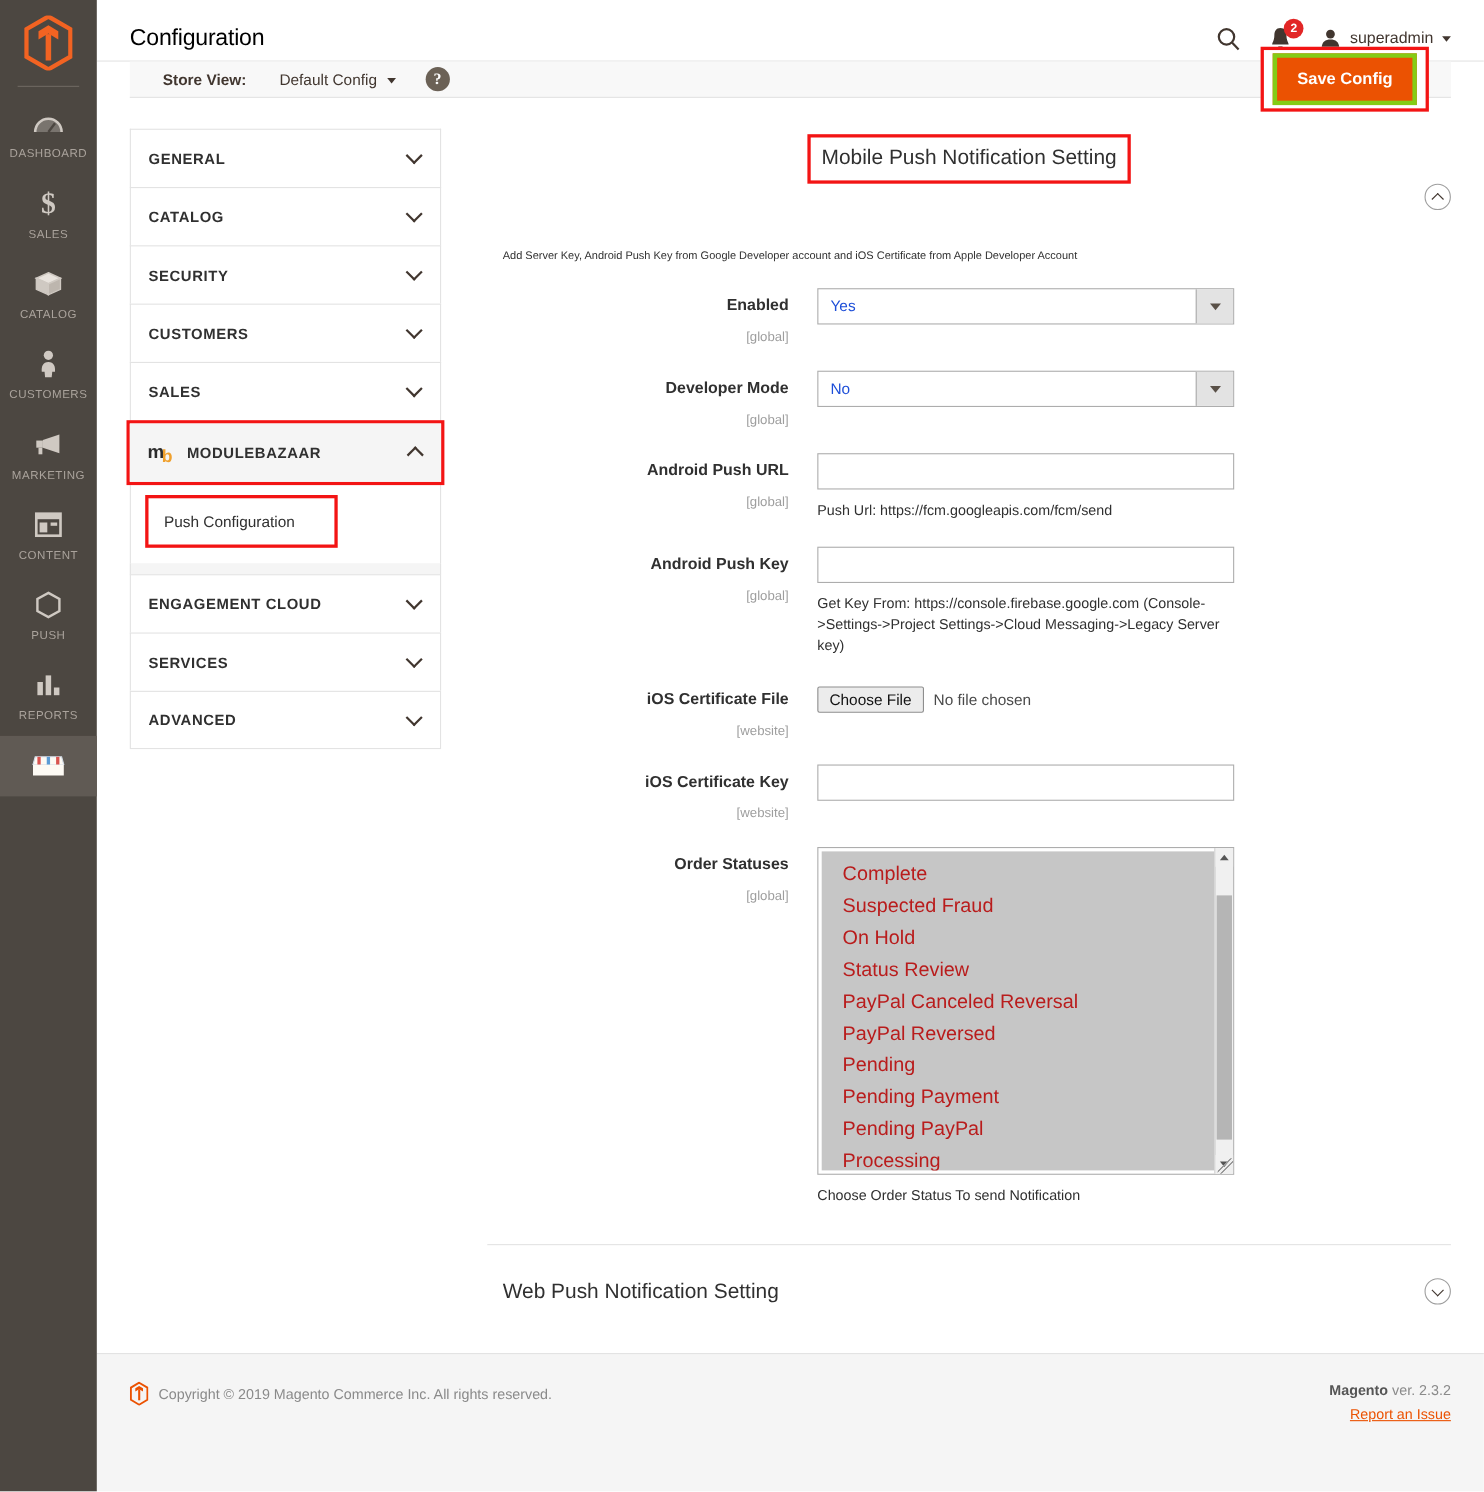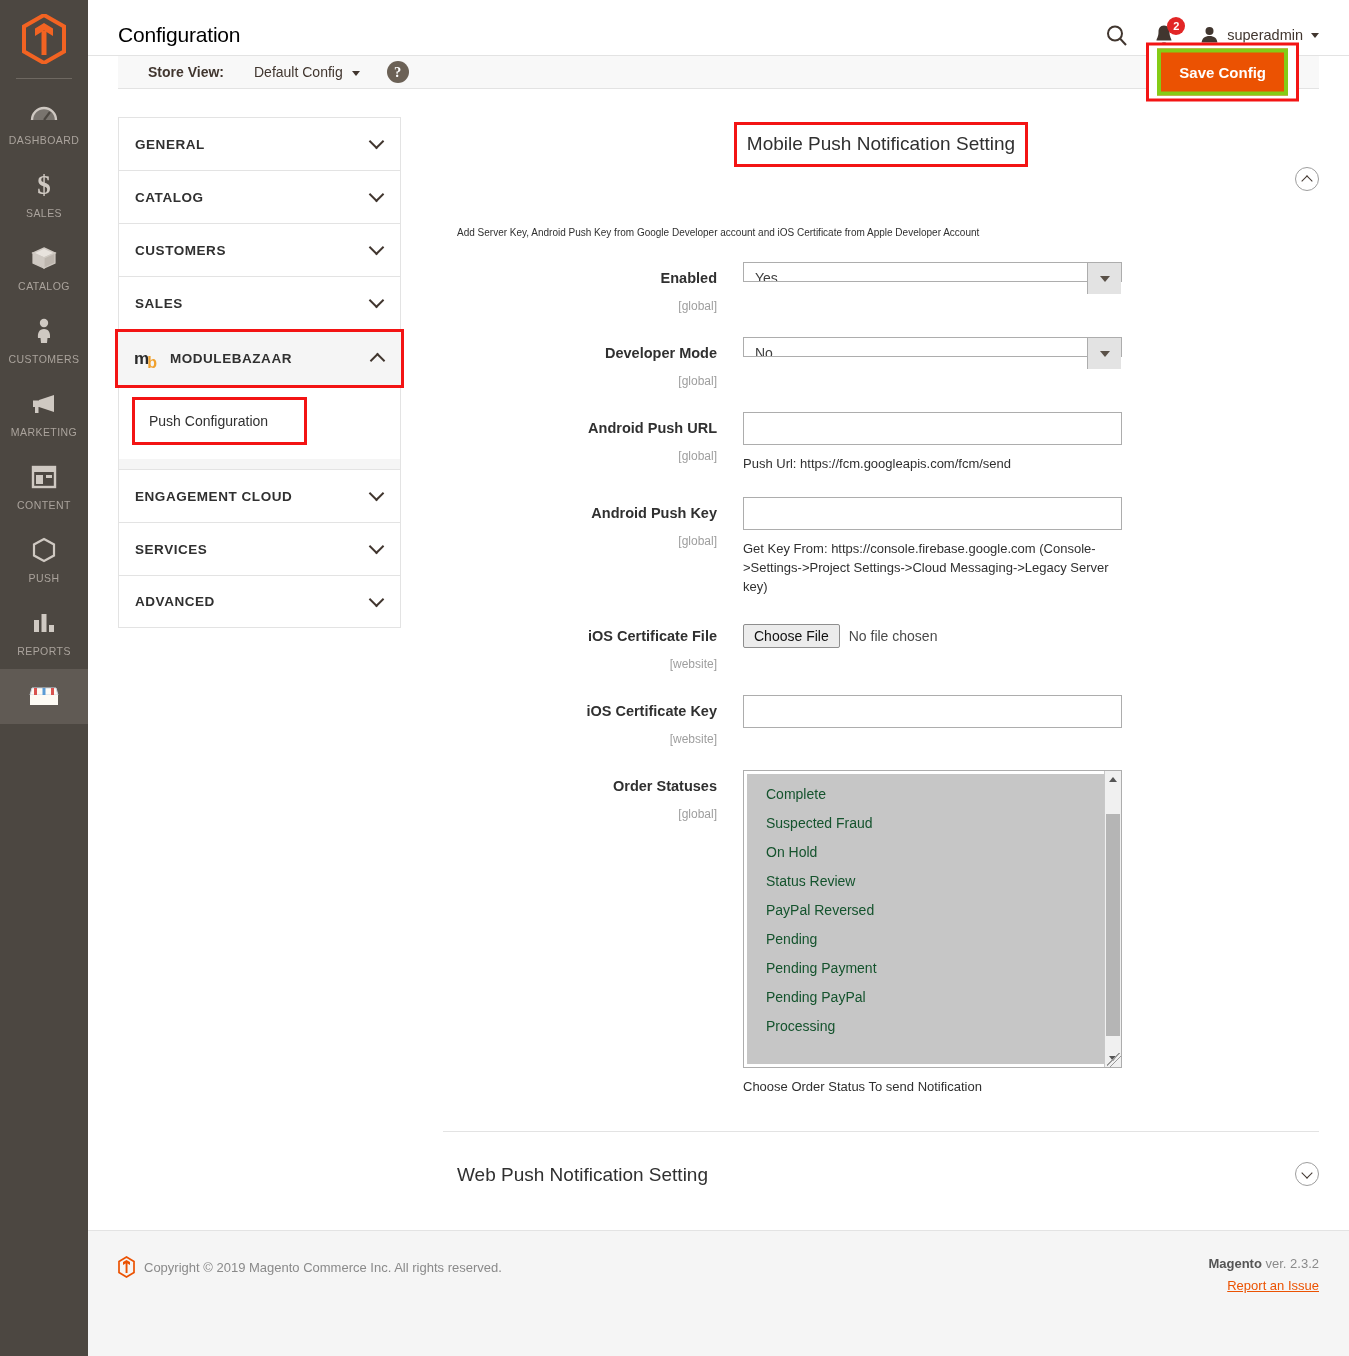--- a/index.html
+++ b/index.html
@@ -148,22 +148,22 @@
     width: 300px; flex: 0 0 300px; text-align: right; padding-right: 26px;
     padding-top: 7px;
   }
   .f-label .ftxt { font-size: 14.5px; font-weight: 700; color: #303030;
                    display: block; line-height: 18px; }
   .f-label .fscope { font-size: 12px; color: #9e9e9e; display: block;
                      margin-top: 12px; }
   .f-ctrl { flex: 1; min-width: 0; }
   .selwrap { position: relative; width: 379px; }
   .sel {
-    width: 379px; height: 20px; border: 1px solid #adadad; background: #fff;
-    font-size: 14px; color: #404040; padding: 0 44px 0 11px; line-height: 31px;
+    width: 379px; height: 33px; border: 1px solid #adadad; background: #fff;
+    font-size: 14px; color: #1d4ed8; padding: 0 44px 0 11px; line-height: 31px;
     -webkit-appearance: none; appearance: none; cursor: pointer;
     font-family: "Liberation Sans", sans-serif;
   }
   .sel-arrow {
     position: absolute; right: 1px; top: 1px; width: 34px; height: 31px;
     background: #e3e3e3; border-left: 1px solid #adadad;
     display: flex; align-items: center; justify-content: center;
     pointer-events: none;
   }
   .sel-arrow i { width: 0; height: 0; border-left: 5px solid transparent;
@@ -181,21 +181,21 @@
     color: #111; padding: 3px 10px; cursor: pointer; border-radius: 2px;
     font-family: "Liberation Sans", sans-serif;
   }
   .fnone { font-size: 14px; color: #4a4a4a; }
 
   
   .ms-wrap { width: 379px; border: 1px solid #adadad; background: #fff;
              position: relative; display: flex; }
   .ms-list { flex: 1; background: #c6c6c6; padding: 6px 0 6px 0;
              height: 290px; overflow: hidden; margin: 3px 0 3px 3px; }
-  .ms-opt { font-size: 14px; color: #14532d; padding: 5px 0 5px 19px;
+  .ms-opt { font-size: 18px; color: #b91c1c; padding: 5px 0 5px 19px;
             line-height: 19px; cursor: pointer; }
   .ms-sb { width: 17px; flex: 0 0 17px; background: #f0f0f0;
            border-left: 1px solid #c8c8c8; display: flex;
            flex-direction: column; }
   .sb-arrow { height: 17px; display: flex; align-items: center;
               justify-content: center; background: #f0f0f0; }
   .sb-arrow i { width: 0; height: 0; border-left: 4px solid transparent;
                 border-right: 4px solid transparent; }
   .sb-arrow.up i { border-bottom: 5px solid #555; }
   .sb-arrow.dn i { border-top: 5px solid #555; }
@@ -379,20 +379,24 @@
       <div class="confnav">
         <div class="cn-item">
           <span class="cn-title">GENERAL</span>
           <span class="chev"></span>
         </div>
         <div class="cn-item">
           <span class="cn-title">CATALOG</span>
           <span class="chev"></span>
         </div>
         <div class="cn-item">
+          <span class="cn-title">SECURITY</span>
+          <span class="chev"></span>
+        </div>
+        <div class="cn-item">
           <span class="cn-title">CUSTOMERS</span>
           <span class="chev"></span>
         </div>
         <div class="cn-item">
           <span class="cn-title">SALES</span>
           <span class="chev"></span>
         </div>
 
         <div class="cn-hl">
           <div class="cn-item open" style="border:none;">
@@ -518,20 +522,21 @@
             <span class="ftxt">Order Statuses</span>
             <span class="fscope">[global]</span>
           </div>
           <div class="f-ctrl">
             <div class="ms-wrap">
               <div class="ms-list" id="ms-list">
                   <div class="ms-opt">Complete</div>
                   <div class="ms-opt">Suspected Fraud</div>
                   <div class="ms-opt">On Hold</div>
                   <div class="ms-opt">Status Review</div>
+                  <div class="ms-opt">PayPal Canceled Reversal</div>
                   <div class="ms-opt">PayPal Reversed</div>
                   <div class="ms-opt">Pending</div>
                   <div class="ms-opt">Pending Payment</div>
                   <div class="ms-opt">Pending PayPal</div>
                   <div class="ms-opt">Processing</div>
                 </div>
               <div class="ms-sb">
                 <div class="sb-arrow up">
                     <i></i>
                   </div>

